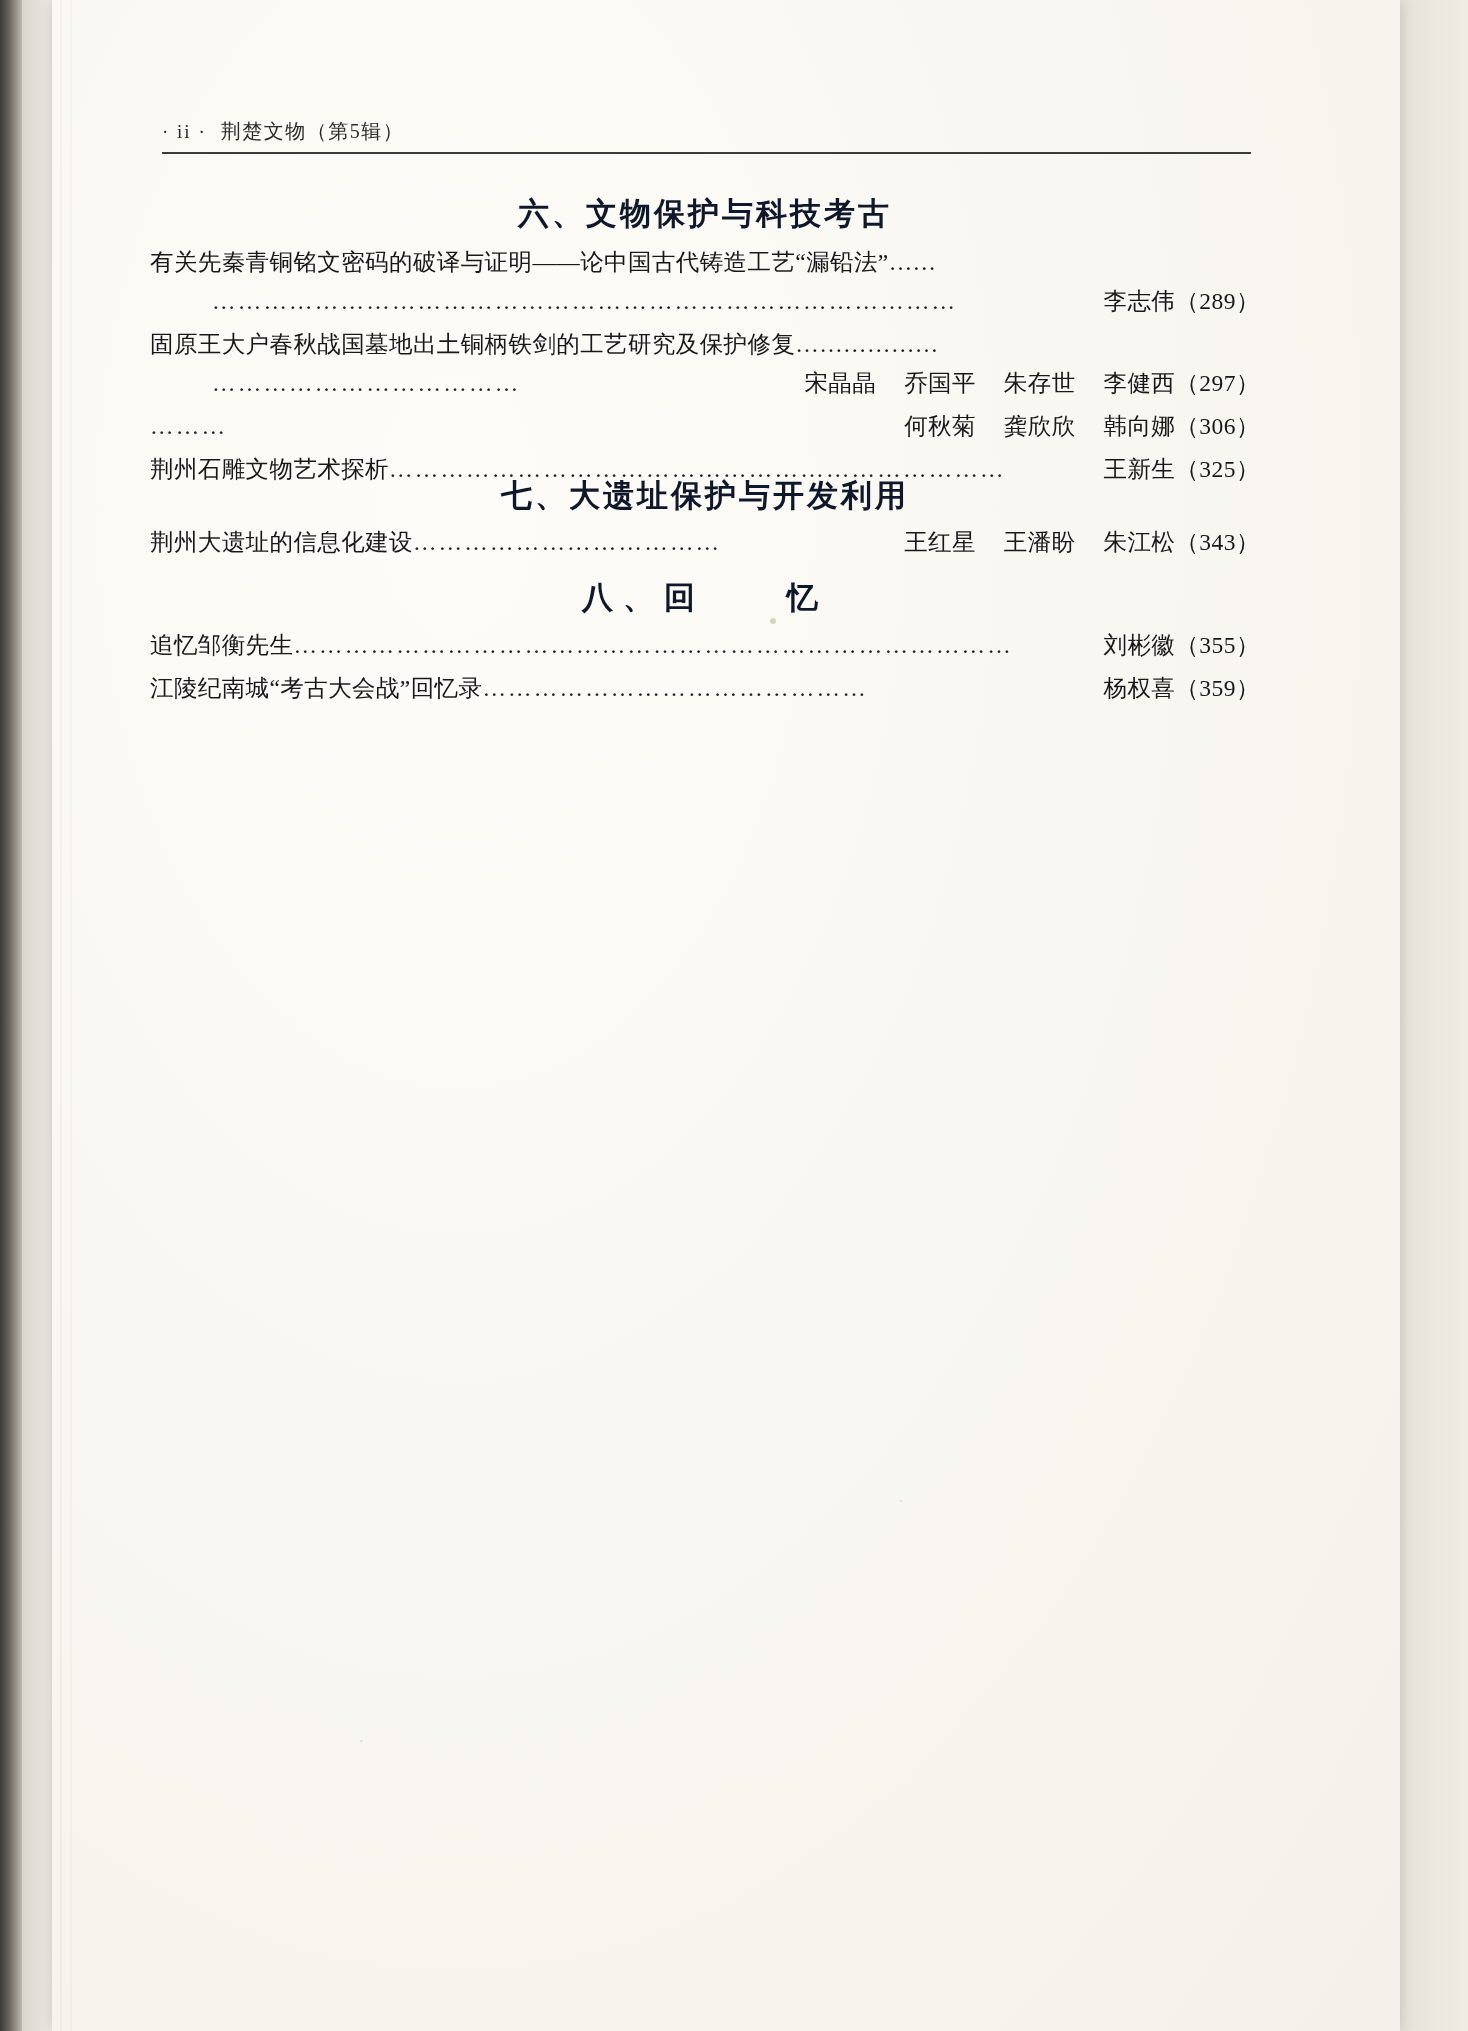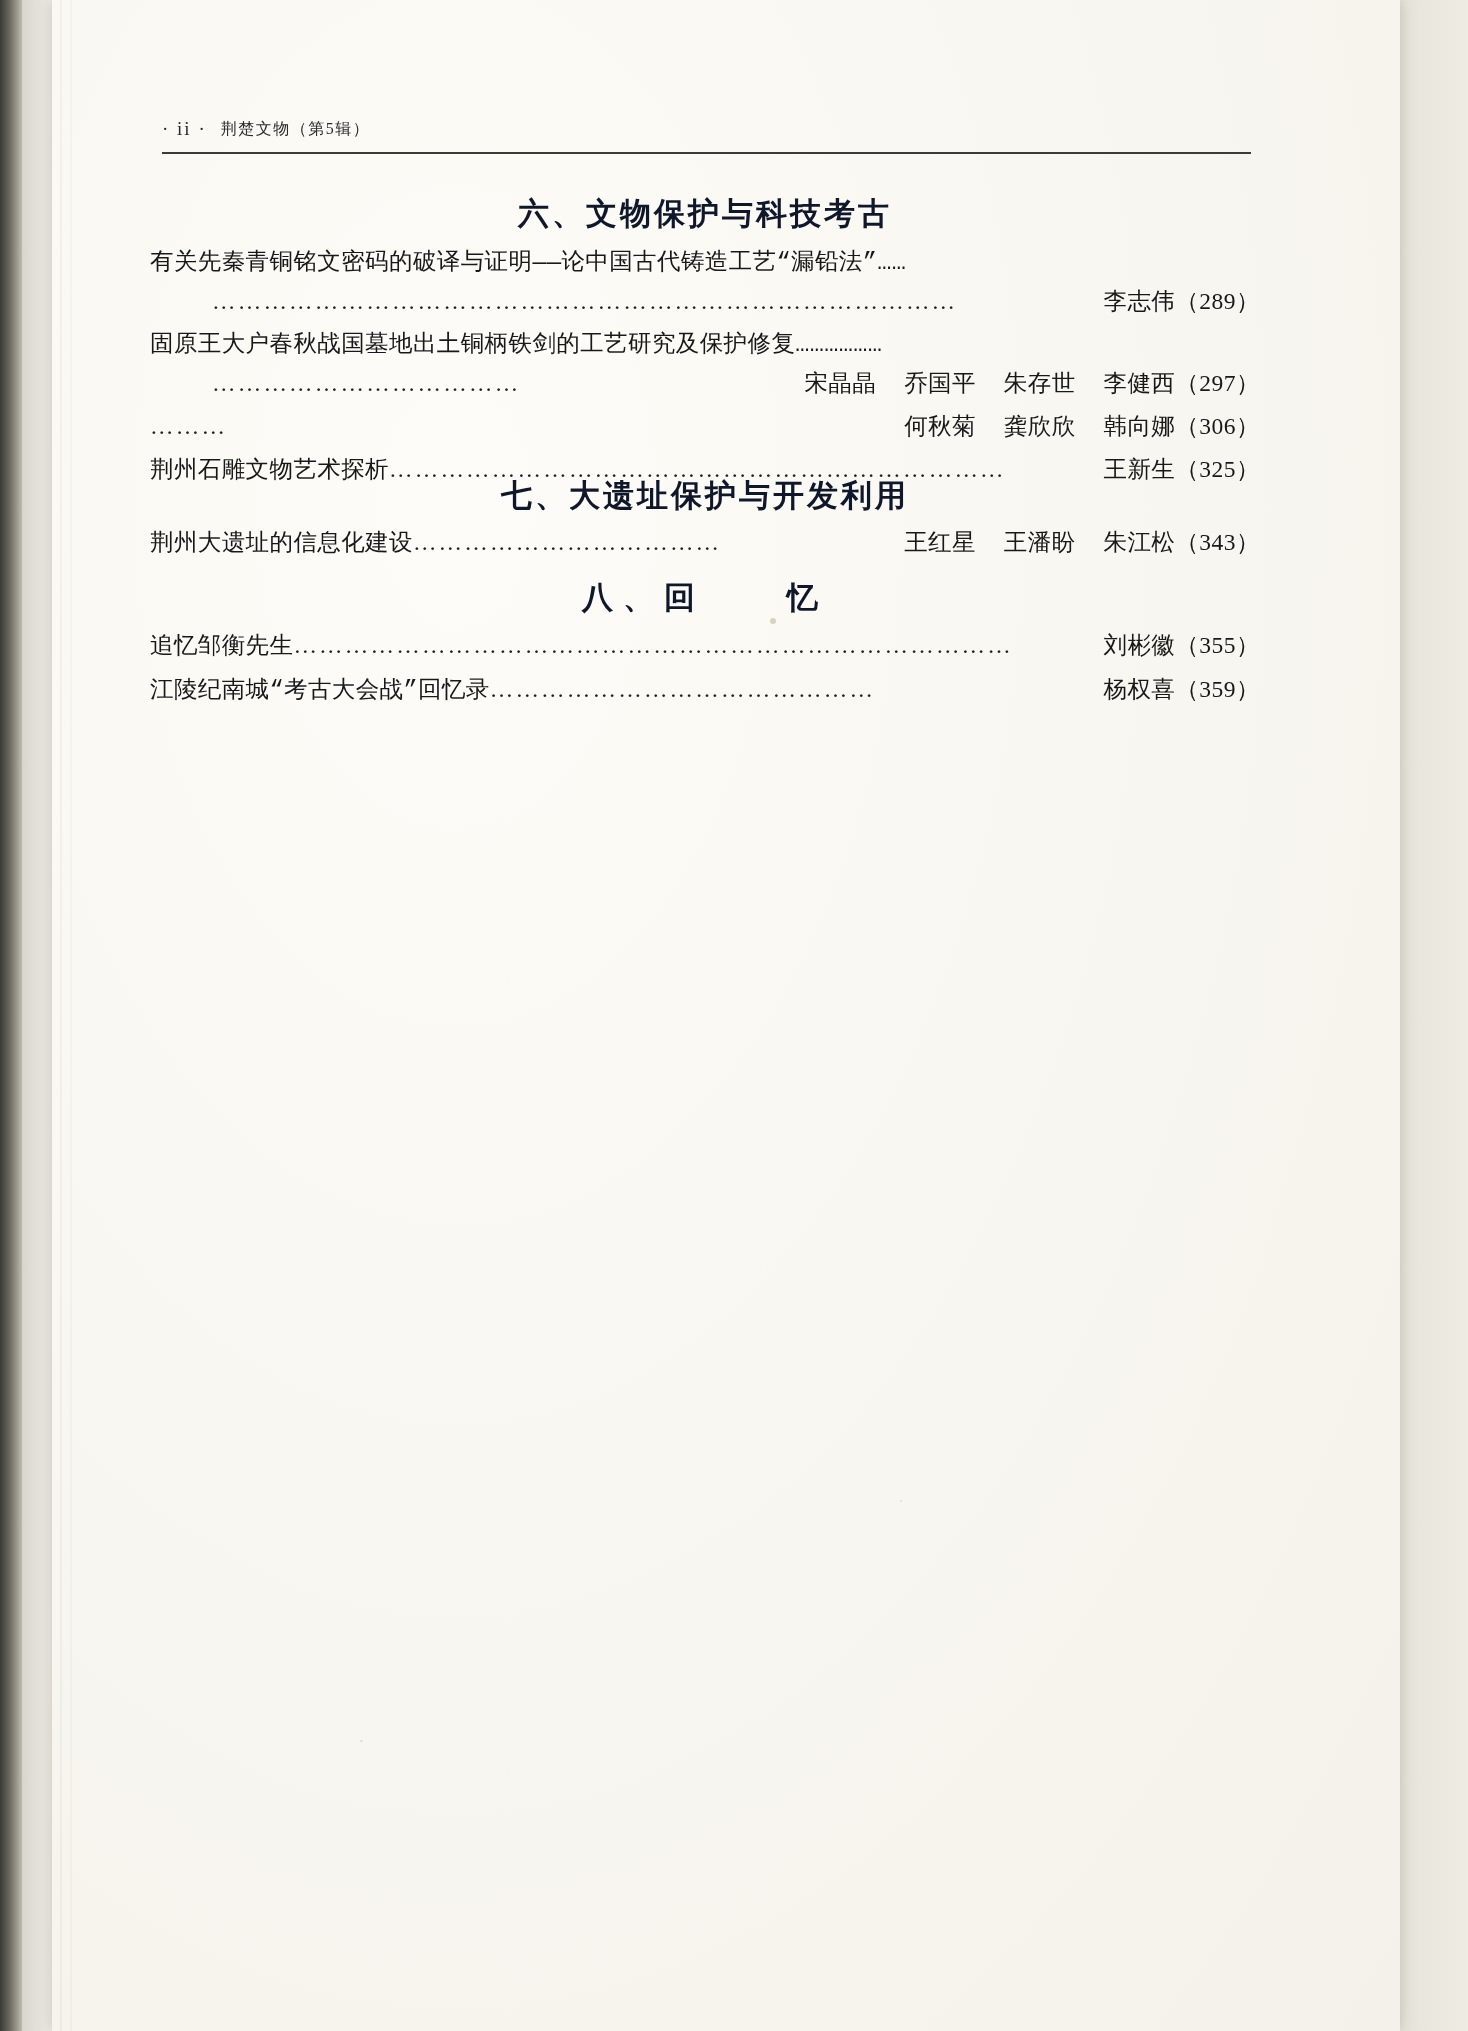--- a/index.html
+++ b/index.html
@@ -94,21 +94,21 @@
     letter-spacing: 1px;
     color: #2a2a28;
   }
   .runhead .folio {
     font-family: "Liberation Serif", serif;
     font-size: 19px;
     letter-spacing: 2px;
     white-space: nowrap;
   }
   .runhead .booktitle {
-    font-size: 16px;
+    font-size: 20px;
     letter-spacing: 1.5px;
     white-space: nowrap;
   }
   .rule {
     position: absolute;
     left: 12px;
     top: 152px;
     width: 1089px;
     height: 2px;
     background: #3b3b38;
@@ -139,21 +139,21 @@
     letter-spacing: 0.4px;
     color: #181818;
     margin-bottom: 4px;
   }
   .line {
     display: flex;
     align-items: baseline;
     white-space: pre;
   }
   .line.indent { padding-left: 62px; }
-  .title-txt { white-space: pre; font-family: Liberation Mono, monospace; }
+  .title-txt { white-space: pre; }
   .leader {
     flex: 0 0 auto;
     letter-spacing: 2.2px;
     color: #20201f;
     white-space: pre;
     overflow: hidden;
   }
   .leader.grow { flex: 1 1 auto; }
   .authors {
     white-space: pre;

